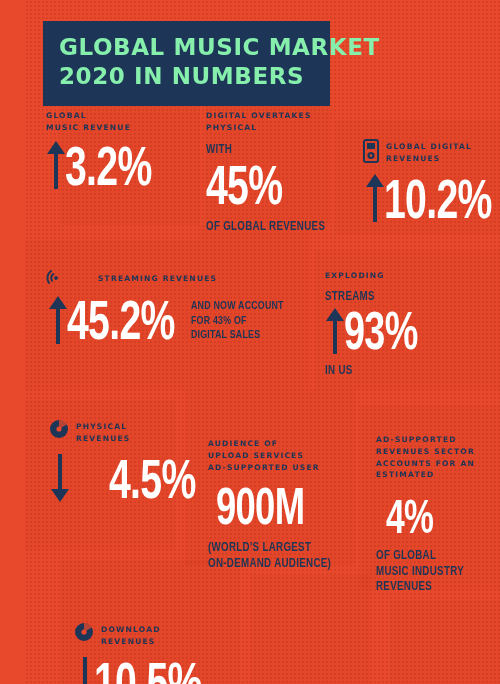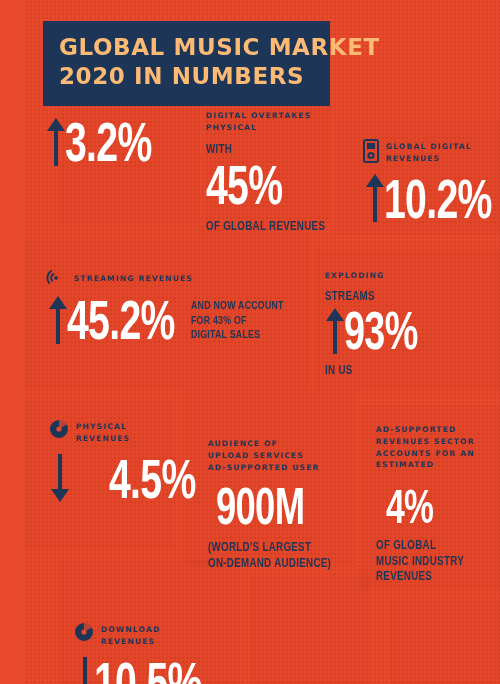--- a/index.html
+++ b/index.html
@@ -43,21 +43,21 @@
   .title-box {
     position: absolute;
     left: 43px;
     top: 21px;
     width: 287px;
     background: #1d3557;
     padding: 12px 16px 14px 16px;
     box-sizing: border-box;
   }
   .title-line {
-    color: #fdba74;
+    color: #86efac;
     font-family: "DejaVu Sans", sans-serif;
     font-weight: bold;
     font-size: 23px;
     letter-spacing: 0.6px;
     line-height: 1.28;
     white-space: nowrap;
   }
 
   
   .stat {
@@ -149,20 +149,24 @@
 </div>
 
 <div id="page">
 
   <div class="title-box">
     <div class="title-line">GLOBAL MUSIC MARKET</div>
     <div class="title-line">2020 IN NUMBERS</div>
   </div>
 
   <div class="stat" style="left:46px; top:110px;">
+    <div class="head">
+      <div>GLOBAL</div>
+      <div>MUSIC REVENUE</div>
+    </div>
     <div class="numrow" style="margin-top:6px;">
       <svg class="arrow" width="20" height="48" viewBox="0 0 20 48">
         <polygon points="10,0 19,13 12,13 12,48 8,48 8,13 1,13" fill="#1d3557"></polygon>
       </svg>
       <div class="bignum" style="font-size:56px; margin-left:-1px;">3.2%</div>
     </div>
   </div>
 
   <div class="stat" style="left:206px; top:110px;">
     <div class="head">
@@ -197,21 +201,21 @@
 
   <div class="stat" style="left:45px; top:268px;">
     <div class="head-row">
       <svg class="icon" width="22" height="20" viewBox="0 0 22 20">
         <g fill="none" stroke="#1d3557" stroke-width="2" stroke-linecap="round" transform="rotate(-35 11 10)">
           <circle cx="11" cy="10" r="1.9" fill="#1d3557" stroke="none"></circle>
           <path d="M6.2 10a4.8 4.8 0 0 1 4.8-4.8"></path>
           <path d="M2.4 10A8.6 8.6 0 0 1 11 1.4"></path>
         </g>
       </svg>
-      <div class="head" style="padding-top:5px;">STREAMING REVENUES</div>
+      <div class="head" style="padding-top:5px;margin-left:24px;">STREAMING REVENUES</div>
     </div>
     <div class="numrow" style="margin-top:6px; margin-left:3px;">
       <svg class="arrow" width="20" height="48" viewBox="0 0 20 48">
         <polygon points="10,0 19,13 12,13 12,48 8,48 8,13 1,13" fill="#1d3557"></polygon>
       </svg>
       <div class="bignum" style="font-size:56px; margin-left:-1px; width:160px;">45.2%</div>
       <div class="side-note" style="margin-left:-36px; width:130px;">AND NOW ACCOUNT
 FOR 43% OF
 DIGITAL SALES</div>
     </div>
@@ -255,21 +259,21 @@
     <div class="head">
       <div>AUDIENCE OF</div>
       <div>UPLOAD SERVICES</div>
       <div>AD-SUPPORTED USER</div>
     </div>
     <div class="bignum" style="font-size:52px; margin-top:10px; margin-left:8px;">900M</div>
     <div class="sub" style="margin-top:9px;">(WORLD'S LARGEST
 ON-DEMAND AUDIENCE)</div>
   </div>
 
-  <div class="stat" style="left:376px; top:424px;">
+  <div class="stat" style="left:376px; top:434px;">
     <div class="head">
       <div>AD-SUPPORTED</div>
       <div>REVENUES SECTOR</div>
       <div>ACCOUNTS FOR AN</div>
       <div>ESTIMATED</div>
     </div>
     <div class="bignum" style="font-size:48px; margin-top:14px; margin-left:10px;">4%</div>
     <div class="sub" style="margin-top:9px;">OF GLOBAL
 MUSIC INDUSTRY
 REVENUES</div>

